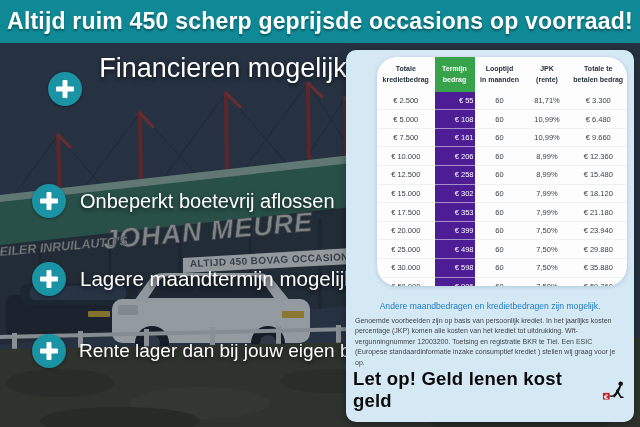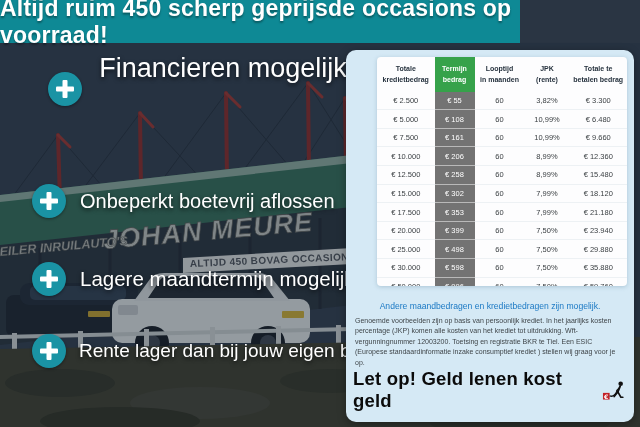--- a/index.html
+++ b/index.html
@@ -3,21 +3,21 @@
 <meta charset="utf-8">
 <style>
   html,body{margin:0;padding:0;background:#111;}
   .stage{
     position:relative;width:640px;height:427px;overflow:hidden;
     font-family:"Liberation Sans","DejaVu Sans",sans-serif;
     background:#2a3543;
   }
   
   .top-banner{
-    position:absolute;left:0;top:0;width:520px;height:43px;
+    position:absolute;left:0;top:0;width:640px;height:43px;
     background:#0e8995;display:flex;align-items:center;justify-content:center;
     z-index:3;
   }
   .top-banner h1{
     margin:0;color:#fff;font-size:23px;font-weight:bold;letter-spacing:.2px;
     text-shadow:0 2px 2px rgba(0,0,0,.35);
   }
   
   .photo{position:absolute;left:0;top:43px;width:640px;height:384px;z-index:0;}
   
@@ -44,42 +44,42 @@
   .b3{left:32px;top:262px;}  .b3 .b-text{font-size:20.5px;margin-left:14px;}
   .b4{left:32px;top:334px;}  .b4 .b-text{font-size:19px;margin-left:13px;}
   
   .card{
     position:absolute;left:346px;top:50px;width:288px;height:372px;z-index:2;
     background:#d5e9f5;border-radius:10px;box-sizing:border-box;
     padding:7px 7px 6px 7px;display:flex;flex-direction:column;
     box-shadow:0 2px 8px rgba(0,0,0,.35);
   }
   .table-wrap{
-    background:#fdfdfe;border-radius:4px;overflow:hidden;
+    background:#fdfdfe;border-radius:20px;overflow:hidden;
     box-shadow:0 1px 4px rgba(110,145,170,.4);
     margin-left:24px;
   }
   table.fin{border-collapse:collapse;table-layout:fixed;width:100%;}
   table.fin col:nth-child(1){width:23%;}
   table.fin col:nth-child(2){width:16%;}
   table.fin col:nth-child(3){width:20%;}
   table.fin col:nth-child(4){width:18%;}
   table.fin col:nth-child(5){width:23%;}
   table.fin th{
     font-size:7px;font-weight:bold;color:#26323e;text-align:center;
     padding:7px 1px 6px 1px;line-height:1.55;
   }
   table.fin td{
     font-size:7.5px;color:#3c4144;text-align:center;height:17.6px;
     border-bottom:1px solid #edf1f4;padding:0 1px;
   }
   table.fin tr:last-child td{border-bottom:none;}
   table.fin th:nth-child(2){background:#36a24a;color:#fff;}
   table.fin td:nth-child(2){
-    background:#737373;color:#fff;border-bottom:1px solid rgba(255,255,255,.5);
+    background:#4c1d95;color:#fff;border-bottom:1px solid rgba(255,255,255,.5);text-align:right;
   }
   .note-title{
     margin-top:15px;padding:0 2px;font-size:8.6px;font-weight:normal;color:#1b79c4;text-align:center;
   }
   .disclaimer{
     margin-top:5px;padding:0 2px;font-size:7px;line-height:1.5;color:#3f4549;
   }
   .warning{
     margin-top:auto;display:flex;align-items:center;justify-content:center;gap:8px;
     padding-bottom:4px;
@@ -232,21 +232,21 @@
                 <div>Totale te</div>
                 <div>betalen bedrag</div>
               </th>
             </tr>
           </thead>
         <tbody>
             <tr>
               <td>€ 2.500</td>
               <td>€ 55</td>
               <td>60</td>
-              <td>3,82%</td>
+              <td>81,71%</td>
               <td>€ 3.300</td>
             </tr>
             <tr>
               <td>€ 5.000</td>
               <td>€ 108</td>
               <td>60</td>
               <td>10,99%</td>
               <td>€ 6.480</td>
             </tr>
             <tr>

